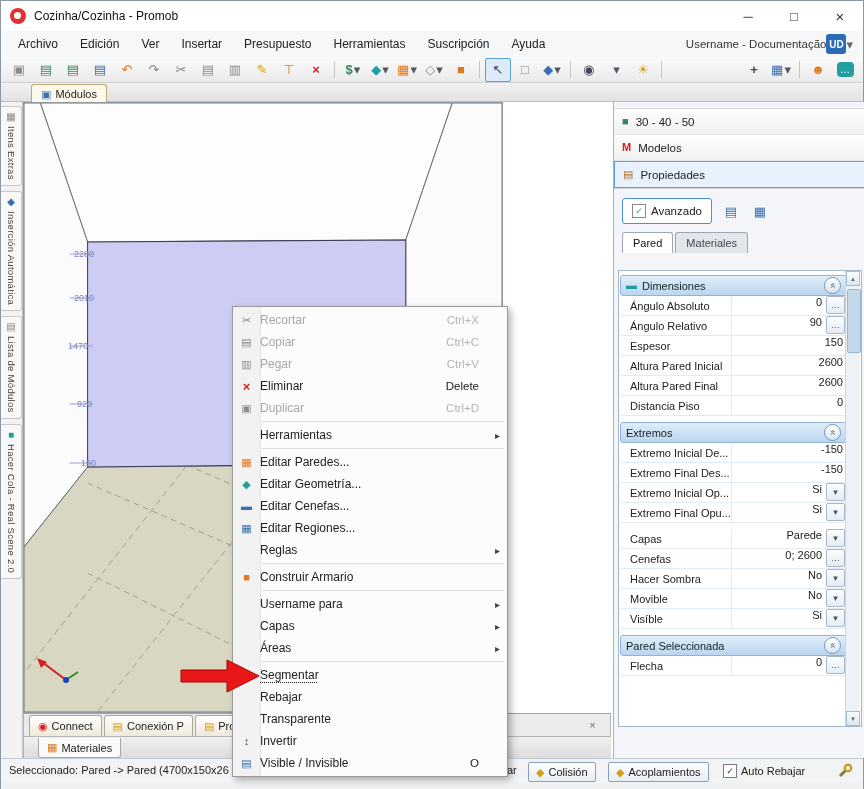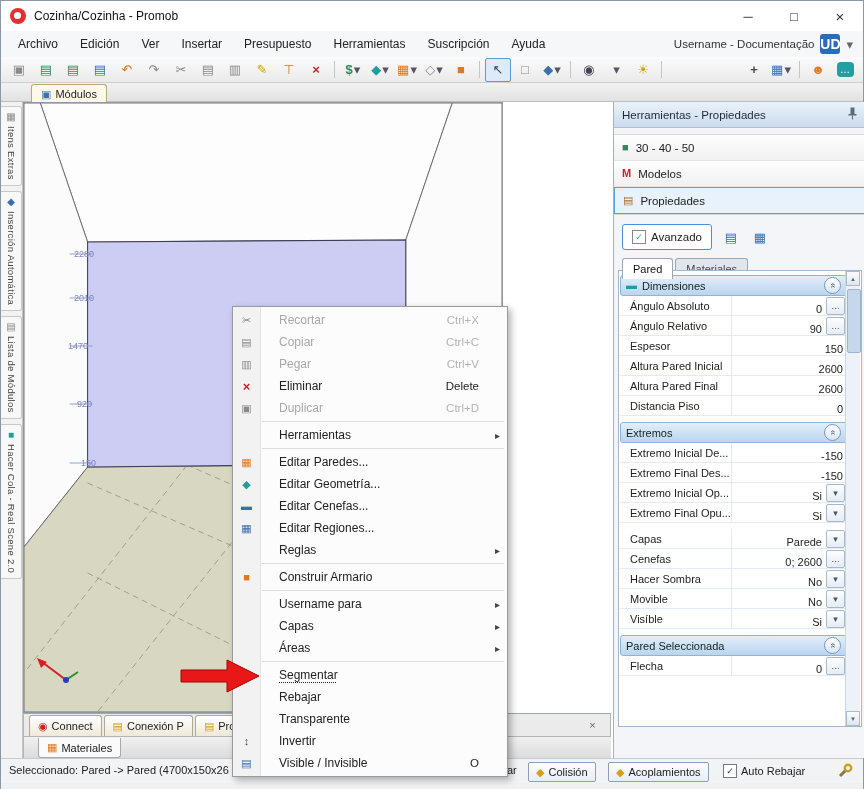--- a/index.html
+++ b/index.html
@@ -10,23 +10,23 @@
   .titlebar{position:absolute;left:0;top:0;width:100%;height:30px;background:#fff;display:flex;align-items:center;}
   .app-logo{width:16px;height:16px;border-radius:50%;background:#e03030;margin:0 8px 0 9px;position:relative;flex:none;}
   .app-logo::after{content:"";position:absolute;left:4px;top:4px;width:7px;height:7px;border-radius:50%;background:#fff;}
   .title-text{font-size:12px;color:#111;}
   .win-controls{margin-left:auto;display:flex;height:100%;}
   .win-btn{width:46px;height:100%;display:flex;align-items:center;justify-content:center;font-size:12px;color:#333;}
 
   
   .menubar{position:absolute;left:0;top:30px;width:100%;height:26px;background:#f6f7f8;display:flex;align-items:center;padding-left:6px;box-sizing:border-box;}
   .menu-item{padding:4px 11px;color:#222;}
-  .user-area{margin-left:auto;display:flex;align-items:center;gap:6px;padding-right:10px;}
+  .user-area{margin-left:auto;display:flex;align-items:center;gap:0;padding-right:10px;}
   .user-label{color:#333;font-size:11.5px;}
-  .avatar{width:20px;height:20px;border-radius:3px;background:#2b6cb8;color:#fff;font-size:14px;font-weight:bold;display:flex;align-items:center;justify-content:center;}
+  .avatar{width:20px;height:20px;border-radius:3px;background:#2b6cb8;color:#fff;font-size:10px;font-weight:bold;display:flex;align-items:center;justify-content:center;}
   .user-dd{font-size:8px;color:#666;}
 
   
   .toolbar{position:absolute;left:0;top:56px;width:100%;height:26px;background:linear-gradient(#fbfbfb,#eaeaea);border-bottom:1px solid #cfcfcf;display:flex;align-items:center;padding:0 5px;box-sizing:border-box;gap:1px;}
   .tool-btn{height:22px;min-width:22px;padding:0 1px;display:flex;align-items:center;justify-content:center;border:1px solid transparent;border-radius:2px;}
   .tool-btn.active{border-color:#5a9fd4;background:#dceafa;}
   .tool-sep{width:1px;height:17px;background:#c6c6c6;margin:0 4px;flex:none;}
   .tool-dd{font-size:8px;color:#556;margin-left:1px;}
   .ic{display:inline-block;line-height:1;font-size:13px;}
   .ic-sm{font-size:11px;}
@@ -73,21 +73,21 @@
   .ptabs{display:flex;margin:8px 0 0 8px;}
   .ptab{height:20px;padding:0 10px;display:flex;align-items:center;font-size:11px;border:1px solid #9aa8b6;border-bottom:none;border-radius:3px 3px 0 0;background:#e2e6ea;color:#445;margin-right:2px;}
   .ptab.active{background:#fff;color:#111;position:relative;z-index:2;}
   .prop-grid{position:absolute;left:4px;top:168px;width:244px;height:457px;background:#fff;border:1px solid #a4b8cc;box-sizing:border-box;}
   .psec-col{position:absolute;left:1px;top:0;width:227px;}
   .psec{margin:0 0 6px 0;}
   .psec-header{height:21px;display:flex;align-items:center;gap:5px;padding:0 5px;background:linear-gradient(#e2eefa,#bad5ee);border:1px solid #92b4d4;border-radius:3px;font-size:11px;color:#122;margin-top:4px;box-sizing:border-box;}
   .collapse-btn{margin-left:auto;width:15px;height:15px;border:1px solid #7a96b8;border-radius:50%;background:linear-gradient(#fff,#d8e6f4);display:flex;align-items:center;justify-content:center;}
   .collapse-btn .ic{transform:rotate(90deg);font-size:9px;color:#456;}
   .etc-box{font-size:7px;border:1px solid #889;color:#556;padding:0 1px;background:#fff;border-radius:2px;line-height:10px;}
-  .prow{display:flex;align-items:flex-end;height:20px;border-bottom:1px solid #e2ebf4;background:#fff;font-size:11px;box-sizing:border-box;}
+  .prow{display:flex;align-items:flex-start;height:20px;border-bottom:1px solid #e2ebf4;background:#fff;font-size:11px;box-sizing:border-box;}
   .plabel{width:112px;align-self:stretch;display:flex;align-items:center;padding-left:10px;border-right:1px solid #e2ebf4;box-sizing:border-box;white-space:nowrap;overflow:hidden;}
   .pval{margin-left:auto;padding-right:4px;white-space:nowrap;}
   .pbtn{flex:none;width:17px;height:16px;margin-right:2px;display:flex;align-items:center;justify-content:center;border:1px solid #a8b8c8;background:linear-gradient(#fdfdfd,#e4ecf4);border-radius:2px;font-size:9px;color:#456;}
   .scrollbar{position:absolute;right:1px;top:0;width:15px;height:455px;background:#eef2f7;border-left:1px solid #ccd6e0;box-sizing:border-box;}
   .sb-btn{position:absolute;left:0;width:14px;height:15px;background:linear-gradient(#fafcff,#dde6f0);border:1px solid #a8bcd0;box-sizing:border-box;display:flex;align-items:center;justify-content:center;font-size:6px;color:#567;}
   .sb-up{top:0;} .sb-down{bottom:0;}
   .sb-thumb{position:absolute;left:1px;top:18px;width:12px;height:62px;background:#c6d7e9;border:1px solid #9ab5d0;border-radius:2px;}
 
   
   .statusbar{position:absolute;left:0;top:757px;width:100%;height:25px;background:#f1f3f5;border-top:1px solid #c3ccd4;box-sizing:border-box;font-size:11px;}
@@ -97,21 +97,21 @@
   .sb-check{position:absolute;top:3px;height:18px;display:inline-flex;align-items:center;gap:4px;}
   .checkbox{width:12px;height:12px;border:1px solid #778;background:#fff;display:flex;align-items:center;justify-content:center;font-size:9px;color:#234;}
   .bottom-edge{position:absolute;left:0;top:782px;width:100%;height:7px;background:#eef0f2;}
 
   
   .cmenu{position:absolute;left:231px;top:305px;width:274px;background:#fcfcfc;border:1px solid #9a9a9a;box-shadow:3px 3px 7px rgba(0,0,0,.3);padding:2px 0;z-index:50;}
   .cmenu-gutter{position:absolute;left:0;top:0;bottom:0;width:27px;background:#f2f2f2;border-right:1px solid #e2e2e2;}
   .cmenu-item{position:relative;height:22px;display:flex;align-items:center;font-size:12px;color:#222;}
   .cmenu-item.disabled{color:#a8a8a8;}
   .mi-icon{width:27px;flex:none;display:flex;align-items:center;justify-content:center;}
-  .mi-label{padding-left:5px;margin-left:14px;}
+  .mi-label{}
   .mi-right{margin-left:auto;padding-right:28px;font-size:11.5px;}
   .mi-arrow{margin-left:auto;padding-right:7px;font-size:10px;color:#444;}
   .cmenu-item.disabled .mi-right{color:#b4b4b4;}
   .menu-sep{position:relative;height:5px;display:flex;align-items:center;}
   .menu-sep::after{content:"";position:absolute;left:29px;right:3px;height:1px;background:#dcdcdc;}
   .red-arrow{position:absolute;left:178px;top:655px;z-index:60;}
 </style>
 </head>
 <body>
 
@@ -326,30 +326,20 @@
   </div>
 
   <div class="materials-strip">
     <div class="mat-tab">
       <span class="ic ic-sm c-orange">▦</span>
       <span>Materiales</span>
     </div>
   </div>
 
   <div class="right-panel">
-    <div class="panel-header">
-      <span>Herramientas - Propiedades</span>
-      <span class="pin">
-        <svg width="9" height="13">
-            <rect x="2.5" y="0.5" width="4" height="7" fill="#5a6b7c"></rect>
-            <rect x="0.5" y="7" width="8" height="1.5" fill="#5a6b7c"></rect>
-            <rect x="4" y="8.5" width="1" height="4" fill="#5a6b7c"></rect>
-          </svg>
-      </span>
-    </div>
     <div class="panel-nav">
       <div class="nav-item">
         <span class="ic ic-sm c-green">■</span>
         <span>30 - 40 - 50</span>
       </div>
       <div class="nav-item">
         <span class="ic ic-sm c-red bold">M</span>
         <span>Modelos</span>
       </div>
       <div class="nav-item selected">

